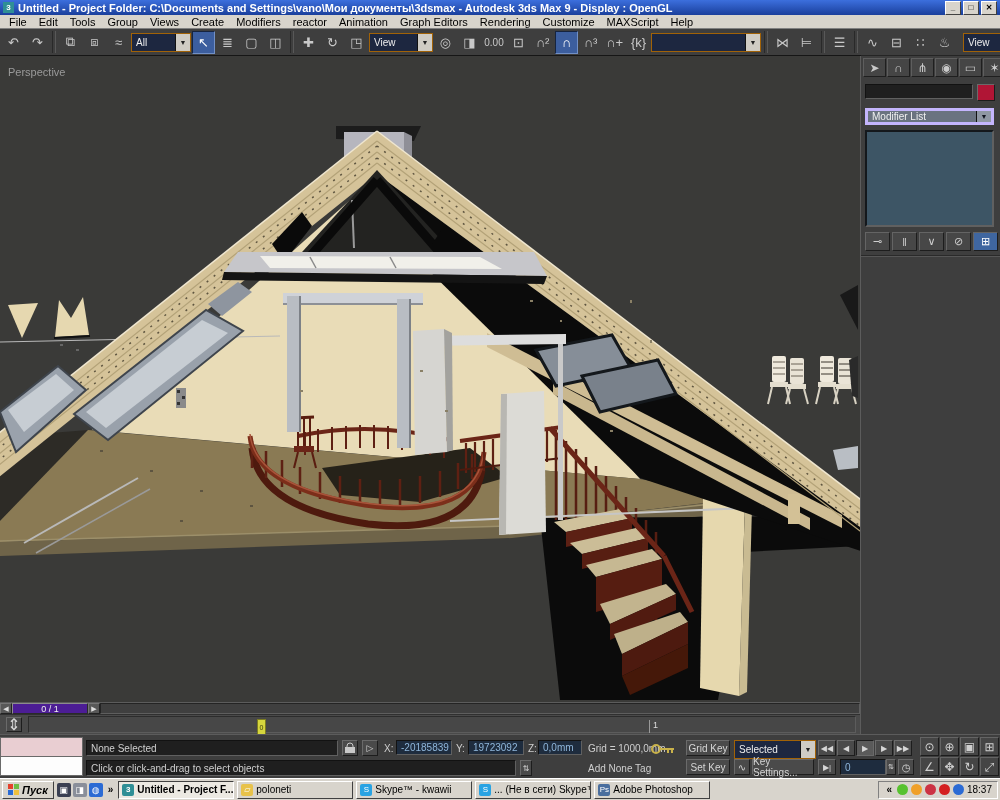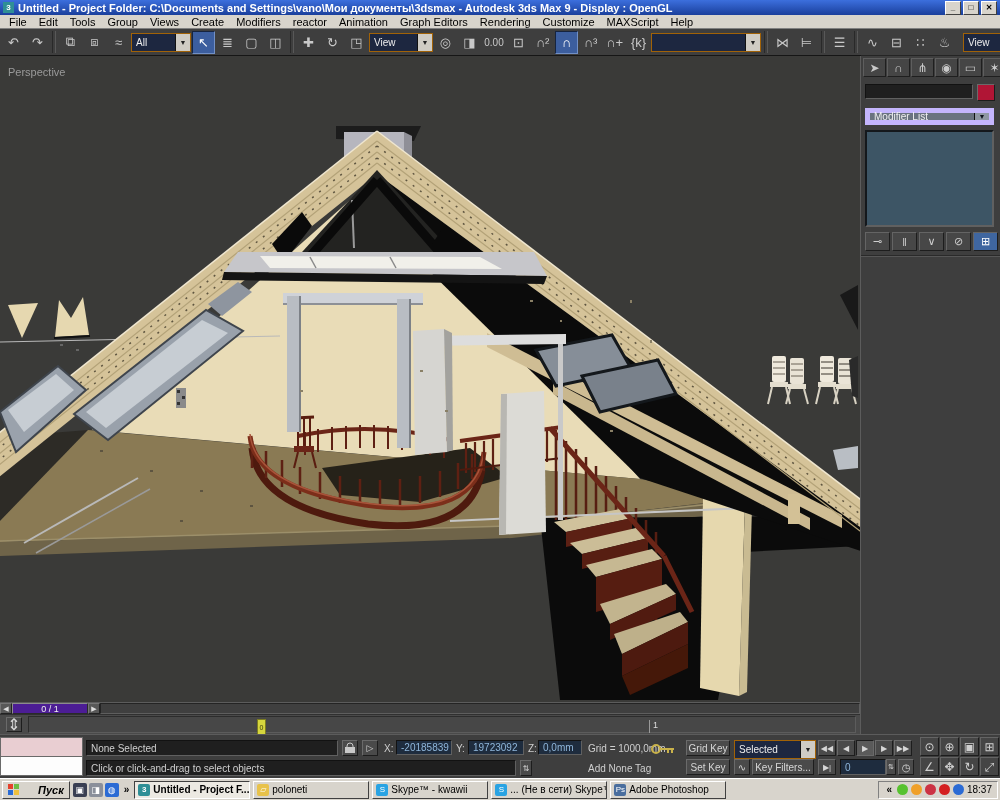--- a/index.html
+++ b/index.html
@@ -37,21 +37,21 @@
   #viewportwrap{left:0;top:56px;width:860px;height:646px;background:#3a3a38;outline:1px solid #161616;}
   #vplabel{left:8px;top:10px;color:#9a9a9a;font-size:11px;}
   
   #cmdpanel{left:860px;top:56px;width:140px;height:678px;background:#3e3e3e;border-left:1px solid #5c5c5c;box-sizing:border-box;}
   #paneltabs{left:2px;top:2px;display:flex;gap:1px;}
   .pti{width:21px;height:17px;display:flex;align-items:center;justify-content:center;color:#c9c9c9;font-size:12px;
     border:1px solid;border-color:#5e5e5e #1f1f1f #1f1f1f #5e5e5e;background:#454545;}
   .insetf{background:#1f1f1f;border:1px solid;border-color:#121212 #606060 #606060 #121212;
     color:#cfcfcf;font-size:10px;display:flex;align-items:center;padding:0 4px;box-sizing:border-box;}
   #objcolor{left:116px;top:28px;width:16px;height:15px;border:1px solid;border-color:#6a6a6a #1c1c1c #1c1c1c #6a6a6a;}
-  #modlist{left:4px;top:52px;width:129px;height:17px;display:flex;border:5px solid #c4b5fd;box-sizing:border-box;background:#6a7380;}
+  #modlist{left:4px;top:52px;width:129px;height:17px;display:flex;border:3px solid #c4b5fd;box-sizing:border-box;background:#6a7380;}
   #modlist .val{flex:1;color:#f0f0f0;font-size:10px;display:flex;align-items:center;padding:0 4px;}
   #modlist .arr{width:14px;background:#8f97a3;color:#10141f;display:flex;align-items:center;justify-content:center;font-size:7px;border-left:1px solid #121212;}
   #stackbox{left:4px;top:74px;width:129px;height:97px;background:#3d5565;border:2px solid;border-color:#14181c #606060 #606060 #14181c;box-sizing:border-box;}
   #stackbtns{left:4px;top:176px;display:flex;gap:2px;}
   .stb{width:23px;height:17px;display:flex;align-items:center;justify-content:center;color:#cfcfcf;font-size:11px;
     background:#474747;border:1px solid;border-color:#646464 #1d1d1d #1d1d1d #646464;}
   .stb.on{background:#3f66a0;color:#fff;}
   #paneldiv{left:0;top:199px;width:140px;height:1px;background:#2a2a2a;border-bottom:1px solid #565656;}
   
   #timeslider{left:0;top:702px;width:860px;height:12px;background:#4c4c4c;display:flex;align-items:stretch;border-top:1px solid #5c5c5c;box-sizing:border-box;}
@@ -73,21 +73,21 @@
   .sbtn{background:#4a4a4a;border:1px solid;border-color:#6a6a6a #1d1d1d #1d1d1d #6a6a6a;color:#d6d6d6;
     display:flex;align-items:center;justify-content:center;box-sizing:border-box;}
   #navgrid{left:920px;top:2px;display:grid;grid-template-columns:repeat(4,19px);grid-auto-rows:19px;gap:1px;}
   .navb{display:flex;align-items:center;justify-content:center;color:#cfcfcf;font-size:12px;
     background:#454545;border:1px solid;border-color:#646464 #1d1d1d #1d1d1d #646464;}
   .pbb{width:18px;height:16px;font-size:8px;}
   .pbb.on{background:#5a5a5a;border-color:#1d1d1d #6a6a6a #6a6a6a #1d1d1d;}
   
   #taskbar{left:0;top:778px;width:1000px;height:22px;background:#d8d4cc;border-top:1px solid #fff;
     display:flex;align-items:center;gap:3px;padding:0 2px;box-sizing:border-box;font-size:10px;color:#000;}
-  #startbtn{display:flex;gap:19px;align-items:center;font-weight:bold;font-size:11px;font-style:italic;
+  #startbtn{display:flex;gap:3px;align-items:center;font-weight:bold;font-size:11px;font-style:italic;
     background:#d8d4cc;border:1px solid;border-color:#fff #404040 #404040 #fff;padding:1px 5px;height:18px;box-sizing:border-box;flex:none;}
   .flag{width:11px;height:11px;display:grid;grid-template:1fr 1fr / 1fr 1fr;gap:1px;flex:none;}
   .flag i{display:block;}
   .qlic{width:14px;height:14px;border-radius:2px;color:#fff;font-size:9px;display:flex;align-items:center;justify-content:center;flex:none;}
   .chev{font-weight:bold;padding:0 2px;}
   .task{flex:0 0 auto;width:116px;height:18px;display:flex;align-items:center;gap:3px;padding:0 3px;
     background:#d8d4cc;border:1px solid;border-color:#fff #404040 #404040 #fff;overflow:hidden;white-space:nowrap;box-sizing:border-box;}
   .task.on{border-color:#404040 #fff #fff #404040;background:#ece9e2;font-weight:bold;}
   .ticon{width:12px;height:12px;flex:none;display:flex;align-items:center;justify-content:center;color:#fff;font-size:8px;border-radius:2px;}
   #tray{margin-left:auto;display:flex;align-items:center;gap:3px;height:18px;padding:0 5px;
@@ -492,21 +492,21 @@
           <line x1="22" y1="6" x2="22" y2="10" stroke="#c9b24a" stroke-width="2"></line>
         </svg>
     </div>
     <div class="abs sbtn" style="left:686px;top:5px;width:44px;height:16px;">Grid Key</div>
     <div class="abs sbtn" style="left:686px;top:24px;width:44px;height:16px;">Set Key</div>
     <div class="abs dd" style="left:734px;top:5px;width:80px;">
       <span class="val" style="flex:1">Selected</span>
       <span class="arr">▼</span>
     </div>
     <div class="abs sbtn" style="left:734px;top:24px;width:16px;height:16px;font-size:10px;">∿</div>
-    <div class="abs sbtn" style="left:752px;top:24px;width:62px;height:16px;">Key Filters...</div>
+    <div class="abs sbtn" style="left:752px;top:24px;width:62px;height:16px;">Key Settings...</div>
     <div class="abs" style="left:818px;top:5px;display:flex;gap:1px;">
         <span class="sbtn pbb">◀◀</span>
         <span class="sbtn pbb">◀</span>
         <span class="sbtn pbb on">▶</span>
         <span class="sbtn pbb">▶</span>
         <span class="sbtn pbb">▶▶</span>
       </div>
     <div class="abs sbtn pbb" style="left:818px;top:24px;">▶|</div>
     <div class="abs insetf navy" style="left:840px;top:24px;width:46px;height:16px;">0</div>
     <div class="abs sbtn" style="left:886px;top:24px;width:10px;height:16px;font-size:7px;">⇅</div>

